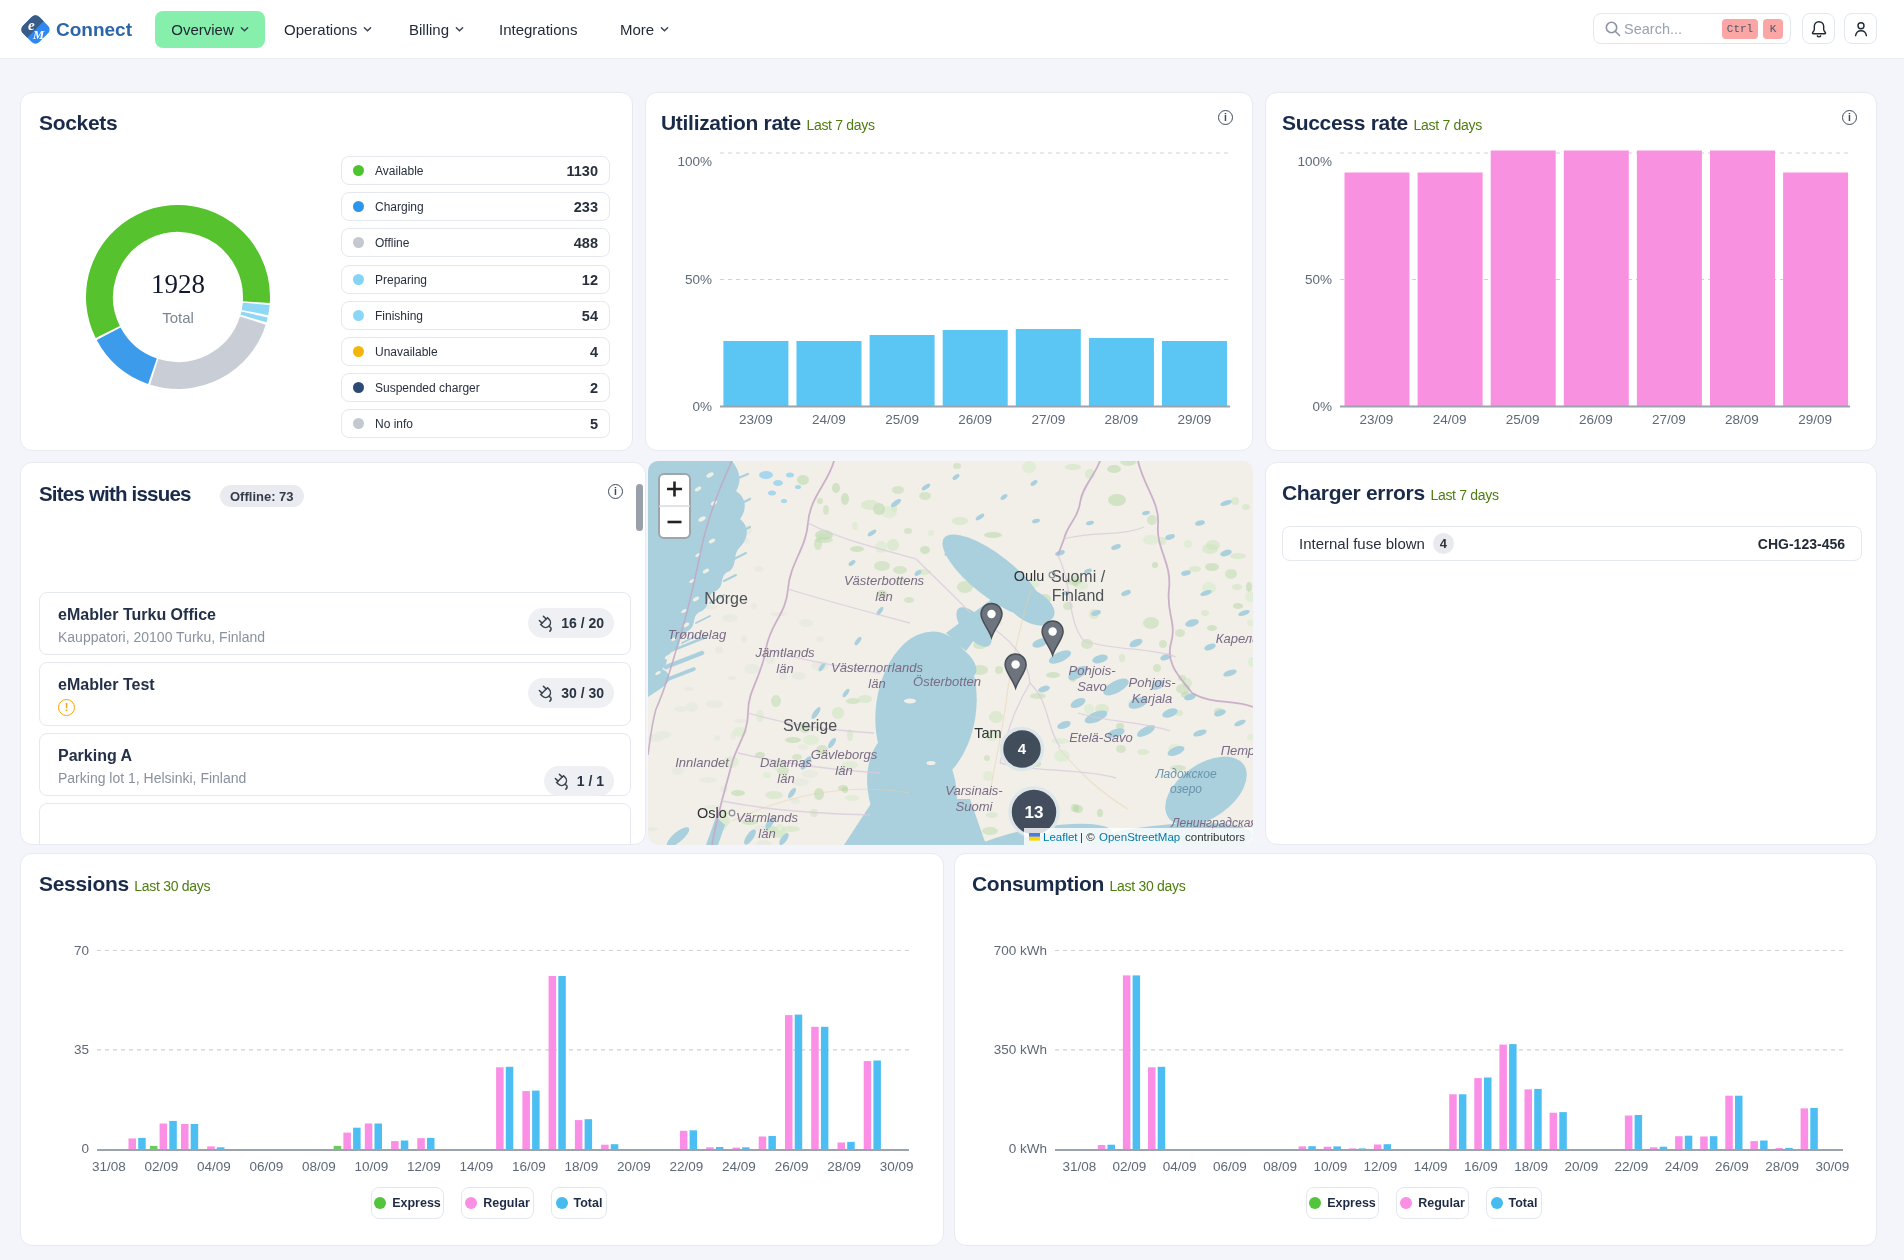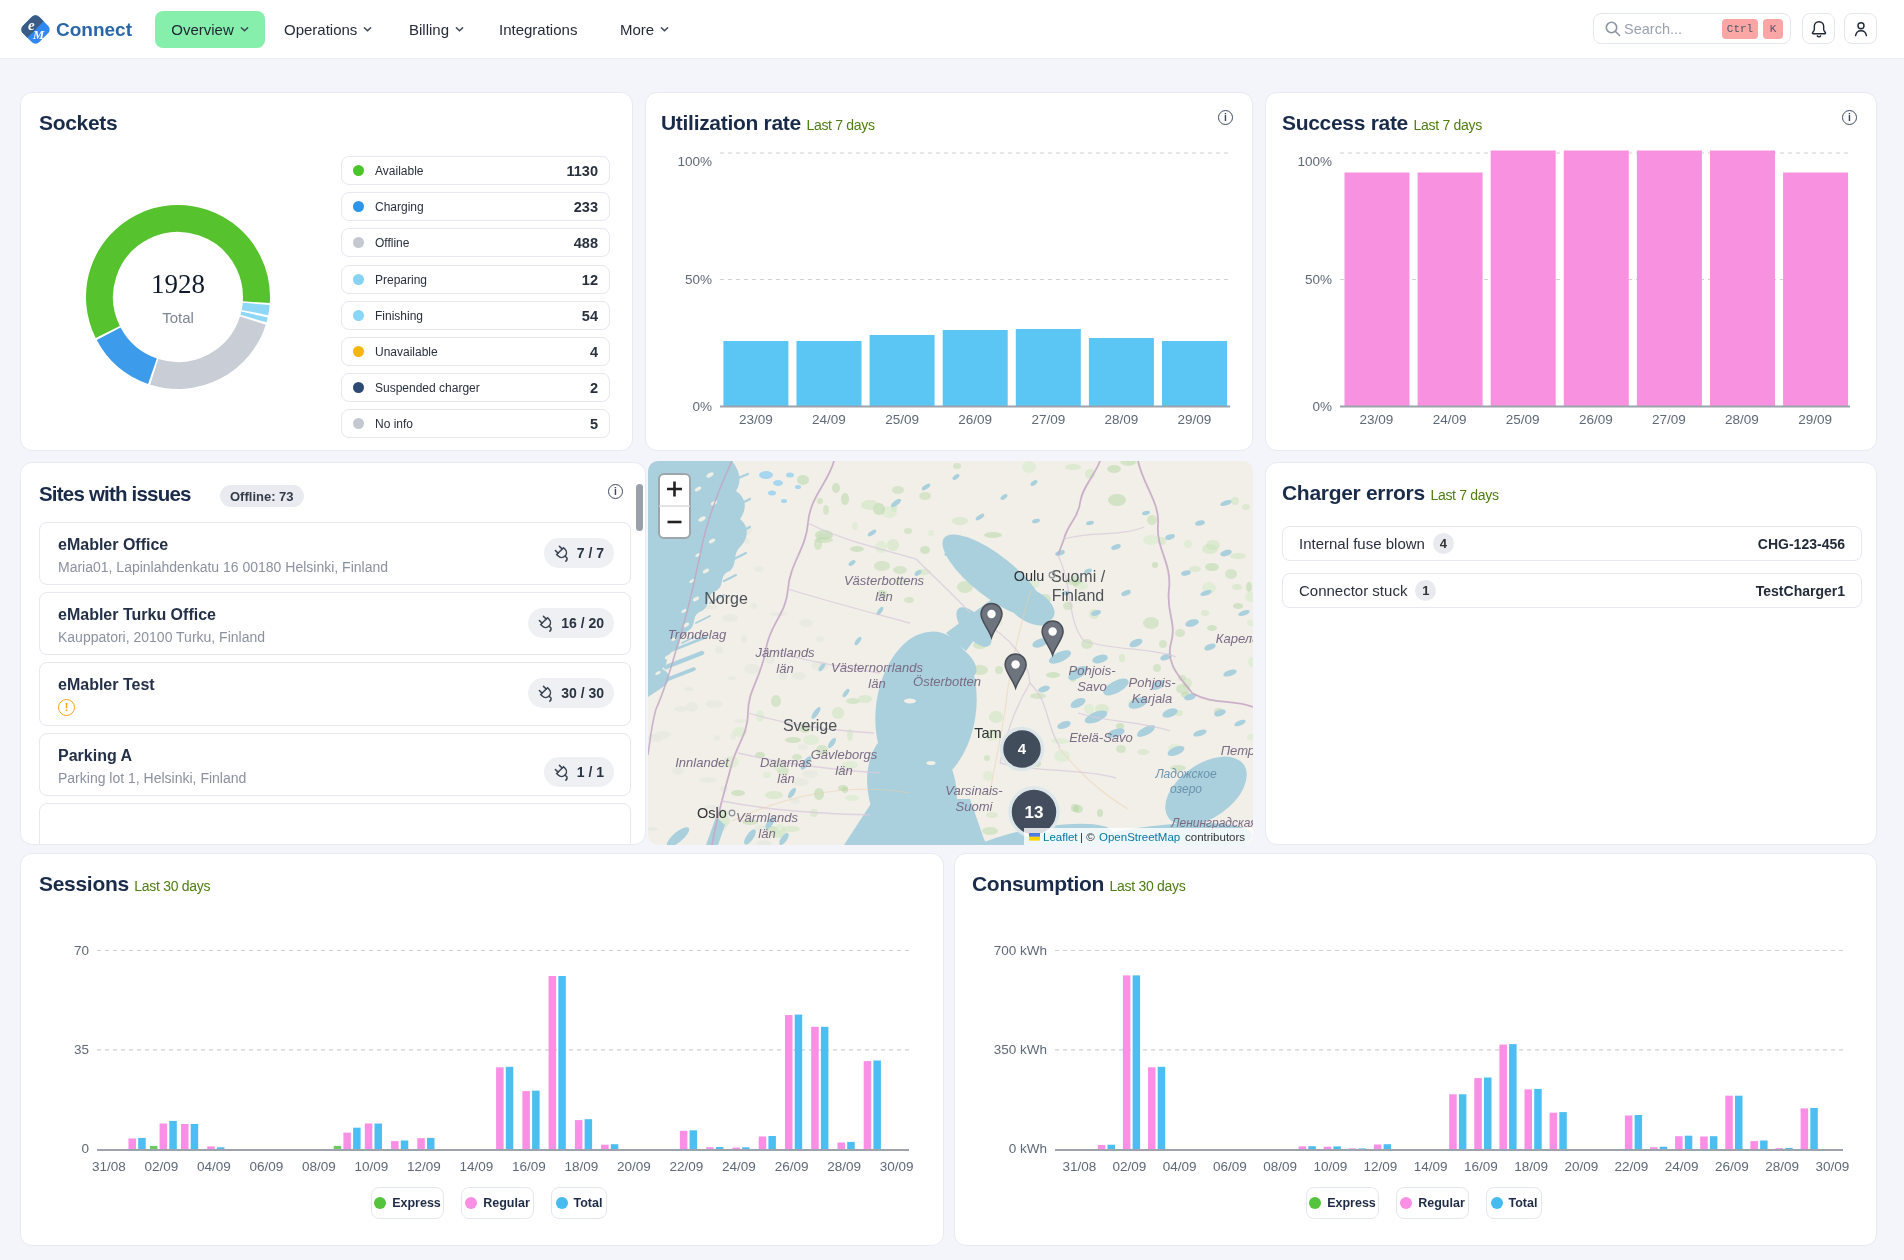--- a/index.html
+++ b/index.html
@@ -186,31 +186,20 @@
       <text x="402.9" y="331" class="xl">27/09</text>
       <text x="476.0" y="331" class="xl">28/09</text>
       <text x="549.1" y="331" class="xl">29/09</text>
   </svg>
 </div>
 
 <div class="card" style="left:20px;top:462px;width:626px;height:383px;overflow:hidden">
   <div class="ctitle" style="left:18px;top:19px;letter-spacing:-0.8px;font-size:20.5px">Sites with issues</div>
   <div style="position:absolute;left:199px;top:22px;height:22px;background:#E9EBF0;border-radius:11px;display:flex;align-items:center;padding:0 10px;font-size:13px;font-weight:600;color:#333B49">Offline: 73</div>
   <div class="info" style="right:22px;top:21px">i</div>
-  <div class="srow" style="top:59px;height:63px">
-    <div class="stitle">eMabler Office</div>
-      <div class="saddr">Maria01, Lapinlahdenkatu 16 00180 Helsinki, Finland</div>
-    <div class="sbadge" style="top:15px;padding:0 10px"><svg width="17" height="17" viewBox="-8.5 -8.5 17 17" style="position:static;margin-right:6px">
-          <g transform="rotate(-45)" fill="none" stroke="#3A4350" stroke-width="1.5" stroke-linecap="round">
-            <path d="M-2.9,-7.2 V-3.4 M2.9,-7.2 V-3.4"></path>
-            <path d="M-4.8,-3.4 h9.6 v2.2 a4.8 4.8 0 0 1 -9.6 0 z"></path>
-            <path d="M0,3.8 V6 M0,6 q-0.5,1.8 -3,1.8"></path>
-          </g>
-        </svg>7 / 7</div>
-  </div>
   <div class="srow" style="top:129px;height:63px">
     <div class="stitle">eMabler Turku Office</div>
       <div class="saddr">Kauppatori, 20100 Turku, Finland</div>
     <div class="sbadge" style="top:15px;padding:0 10px"><svg width="17" height="17" viewBox="-8.5 -8.5 17 17" style="position:static;margin-right:6px">
           <g transform="rotate(-45)" fill="none" stroke="#3A4350" stroke-width="1.5" stroke-linecap="round">
             <path d="M-2.9,-7.2 V-3.4 M2.9,-7.2 V-3.4"></path>
             <path d="M-4.8,-3.4 h9.6 v2.2 a4.8 4.8 0 0 1 -9.6 0 z"></path>
             <path d="M0,3.8 V6 M0,6 q-0.5,1.8 -3,1.8"></path>
           </g>
         </svg>16 / 20</div>
@@ -222,21 +211,21 @@
           <g transform="rotate(-45)" fill="none" stroke="#3A4350" stroke-width="1.5" stroke-linecap="round">
             <path d="M-2.9,-7.2 V-3.4 M2.9,-7.2 V-3.4"></path>
             <path d="M-4.8,-3.4 h9.6 v2.2 a4.8 4.8 0 0 1 -9.6 0 z"></path>
             <path d="M0,3.8 V6 M0,6 q-0.5,1.8 -3,1.8"></path>
           </g>
         </svg>30 / 30</div>
   </div>
   <div class="srow" style="top:270px;height:63px">
     <div class="stitle">Parking A</div>
       <div class="saddr">Parking lot 1, Helsinki, Finland</div>
-    <div class="sbadge" style="top:23px;padding:0 10px"><svg width="17" height="17" viewBox="-8.5 -8.5 17 17" style="position:static;margin-right:6px">
+    <div class="sbadge" style="top:32px;padding:0 10px"><svg width="17" height="17" viewBox="-8.5 -8.5 17 17" style="position:static;margin-right:6px">
           <g transform="rotate(-45)" fill="none" stroke="#3A4350" stroke-width="1.5" stroke-linecap="round">
             <path d="M-2.9,-7.2 V-3.4 M2.9,-7.2 V-3.4"></path>
             <path d="M-4.8,-3.4 h9.6 v2.2 a4.8 4.8 0 0 1 -9.6 0 z"></path>
             <path d="M0,3.8 V6 M0,6 q-0.5,1.8 -3,1.8"></path>
           </g>
         </svg>1 / 1</div>
   </div>
   <div class="srow" style="top:340px;height:60px"></div>
   <div style="position:absolute;right:2px;top:21px;width:7px;height:47px;background:#99A0AA;border-radius:4px"></div>
 </div>
@@ -837,25 +826,20 @@
     </svg>
   </div>
 
 <div class="card" style="left:1265px;top:462px;width:612px;height:383px">
   <div class="ctitle" style="left:16px;top:18px">Charger errors <span class="csub">Last 7 days</span></div>
   <div class="erow" style="top:63px">
     <span class="ename">Internal fuse blown</span>
       <span class="ecnt">4</span>
       <span class="eid">CHG-123-456</span>
   </div>
-  <div class="erow" style="top:110px">
-    <span class="ename">Connector stuck</span>
-      <span class="ecnt">1</span>
-      <span class="eid">TestCharger1</span>
-  </div>
 </div>
 
 <div class="card" style="left:20px;top:853px;width:924px;height:393px">
   <div class="ctitle" style="left:18px;top:18px">Sessions <span class="csub">Last 30 days</span></div>
   <svg width="924" height="393">
     <line x1="76" y1="96.5" x2="888" y2="96.5" stroke="#CDD1D8" stroke-width="1.2" stroke-dasharray="4 4"></line>
     <line x1="76" y1="195.8" x2="888" y2="195.8" stroke="#CDD1D8" stroke-width="1.2" stroke-dasharray="4 4"></line>
     <text x="68" y="101" class="yl">70</text>
     <text x="68" y="200" class="yl">35</text>
     <text x="68" y="299" class="yl">0</text>

